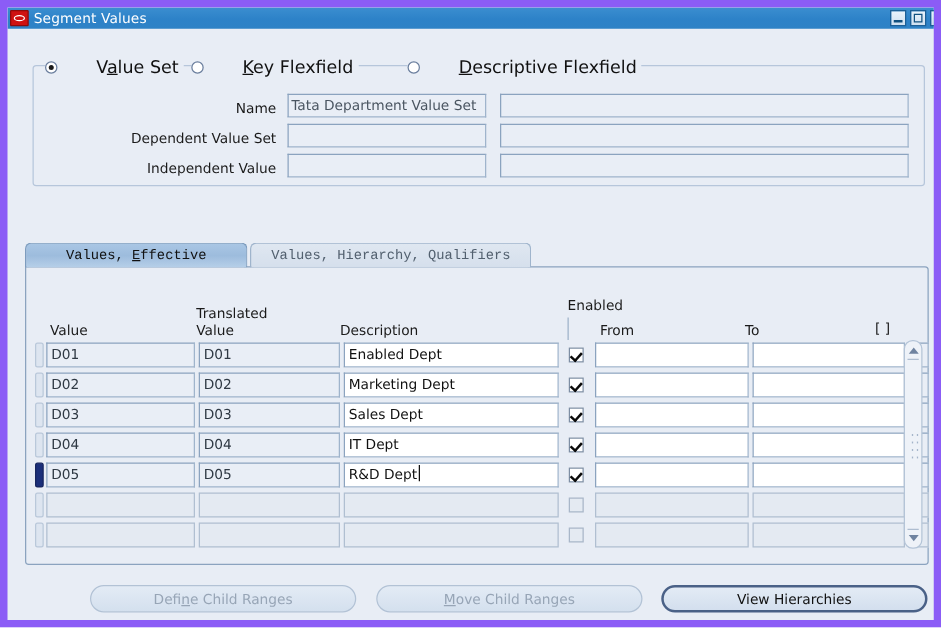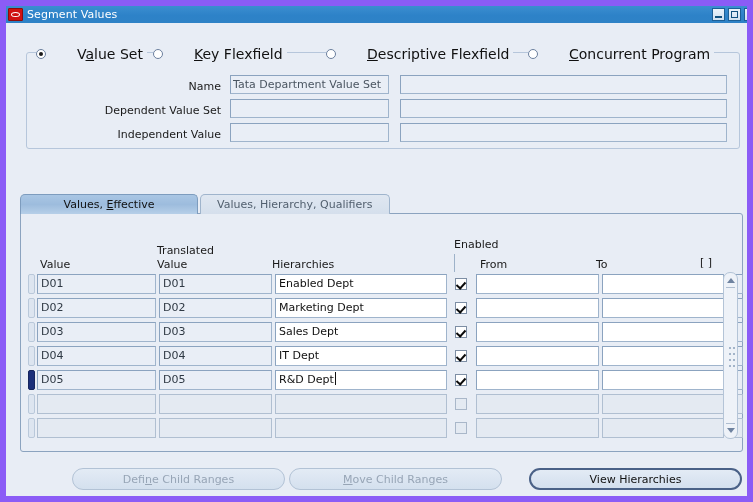--- a/index.html
+++ b/index.html
@@ -179,20 +179,21 @@
     border: solid #0a0a0a;
     border-width: 0 2px 2px 0;
     transform: rotate(42deg);
   }
 
   
   .tabstrip {
     position: absolute; left: 14px; top: 187px;
     height: 21px; display: flex; align-items: flex-end;
     z-index: 3;
+    font-family: Liberation Mono, monospace;
   }
   .tab {
     height: 20px;
     padding: 0 16px;
     display: flex; align-items: center;
     font-size: 11px;
     border: 1px solid #9fb4cc;
     border-bottom: none;
     border-radius: 5px 5px 0 0;
     box-sizing: border-box;
@@ -394,24 +395,20 @@
       <span class="radio-label">V<u>a</u>lue Set</span>
     </div>
     <div class="radio-item" style="left:127px;">
       <span class="radio-dot"></span>
       <span class="radio-label"><u>K</u>ey Flexfield</span>
     </div>
     <div class="radio-item" style="left:300px;">
       <span class="radio-dot"></span>
       <span class="radio-label"><u>D</u>escriptive Flexfield</span>
     </div>
-    <div class="radio-item" style="left:502px;">
-      <span class="radio-dot"></span>
-      <span class="radio-label"><u>C</u>oncurrent Program</span>
-    </div>
   </div>
 
   <div class="fld-label" style="left:60px; top:74px; width:155px;">Name</div>
   <input class="tf filled" style="left: 224px; top: 69px; width: 159px;" value="Tata Department Value Set">
   <input class="tf" style="left: 394px; top: 69px; width: 327px;" value="">
 
   <div class="fld-label" style="left:60px; top:98px; width:155px;">Dependent Value Set</div>
   <input class="tf" style="left: 224px; top: 93px; width: 159px;" value="">
   <input class="tf" style="left: 394px; top: 93px; width: 327px;" value="">
 
@@ -426,21 +423,21 @@
     </div>
     <div class="tab inactive">
       <span>Values, Hierarchy, Qualifiers</span>
     </div>
   </div>
   <div class="tabpanel"></div>
 
   <div class="hdr" style="left:34px; top:252px;">Value</div>
   <div class="hdr" style="left:151px; top:238px;">Translated</div>
   <div class="hdr" style="left:151px; top:252px;">Value</div>
-  <div class="hdr" style="left:266px; top:252px;">Hierarchies</div>
+  <div class="hdr" style="left:266px; top:252px;">Description</div>
   <div class="hdr" style="left:448px; top:232px;">Enabled</div>
   <div class="hdr-div" style="left:448px; top:248px; height:18px;"></div>
   <div class="hdr" style="left:474px; top:252px;">From</div>
   <div class="hdr" style="left:590px; top:252px;">To</div>
   <div class="hdr" style="left:694px; top:250px;">[  ]</div>
 
   <div class="grid">
       <div class="row">
         <div class="rowmark"></div>
         <div class="cell c-value">D01</div>
@@ -535,21 +532,21 @@
     <div class="sb-grip"></div>
     <div class="sb-sep" style="bottom:14px;"></div>
     <div class="sb-arrow down">
         <div class="tri"></div>
       </div>
   </div>
 
   <div class="btn disabled" style="left:66px; top:462px; width:213px;">
     <span>Defi<u>n</u>e Child Ranges</span>
   </div>
-  <div class="btn disabled" style="left:283px; top:462px; width:213px;text-align:right;">
+  <div class="btn disabled" style="left:295px; top:462px; width:213px;text-align:right;">
     <span><u>M</u>ove Child Ranges</span>
   </div>
   <div class="btn enabled" style="left:523px; top:462px; width:213px;">
     <span>View Hierarchies</span>
   </div>
 
   <div class="bottom-rule"></div>
   <div class="bottom-area"></div>
 </div>
 

